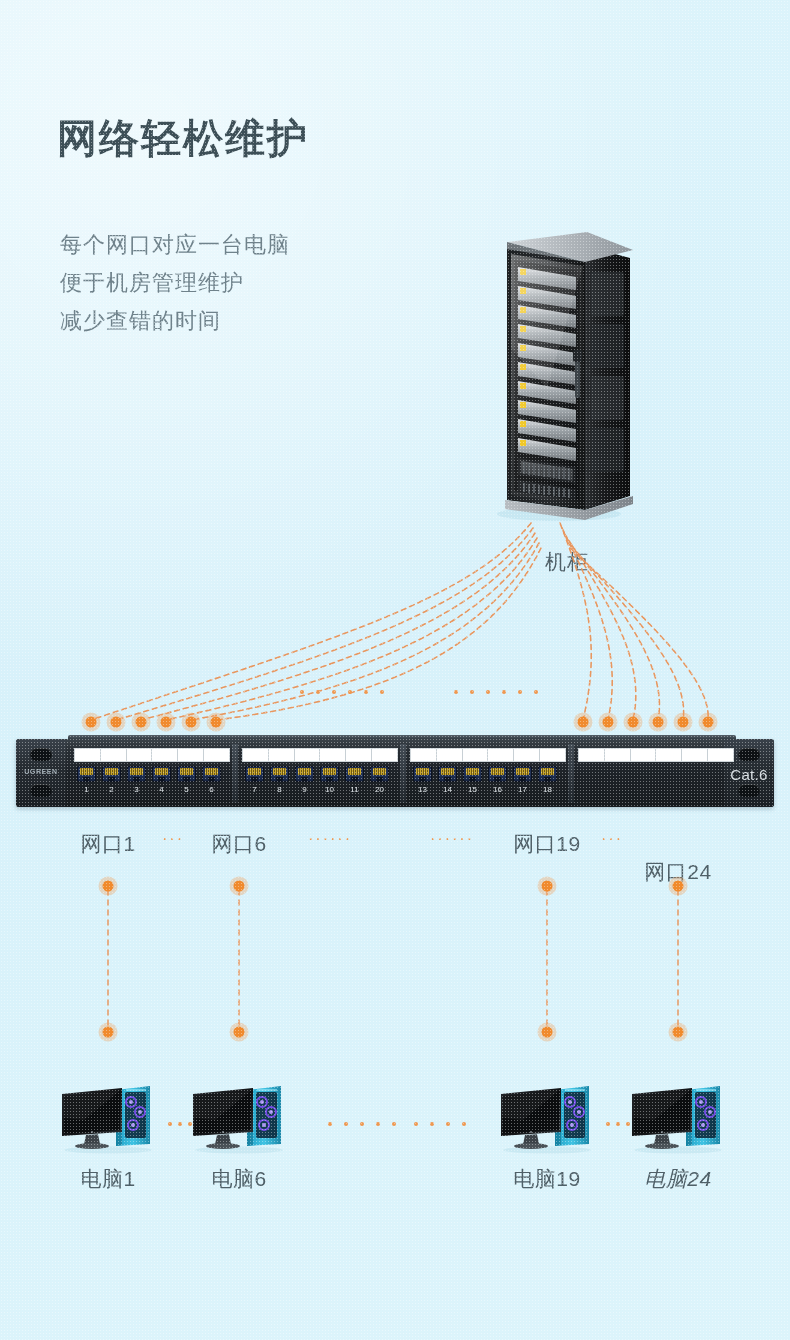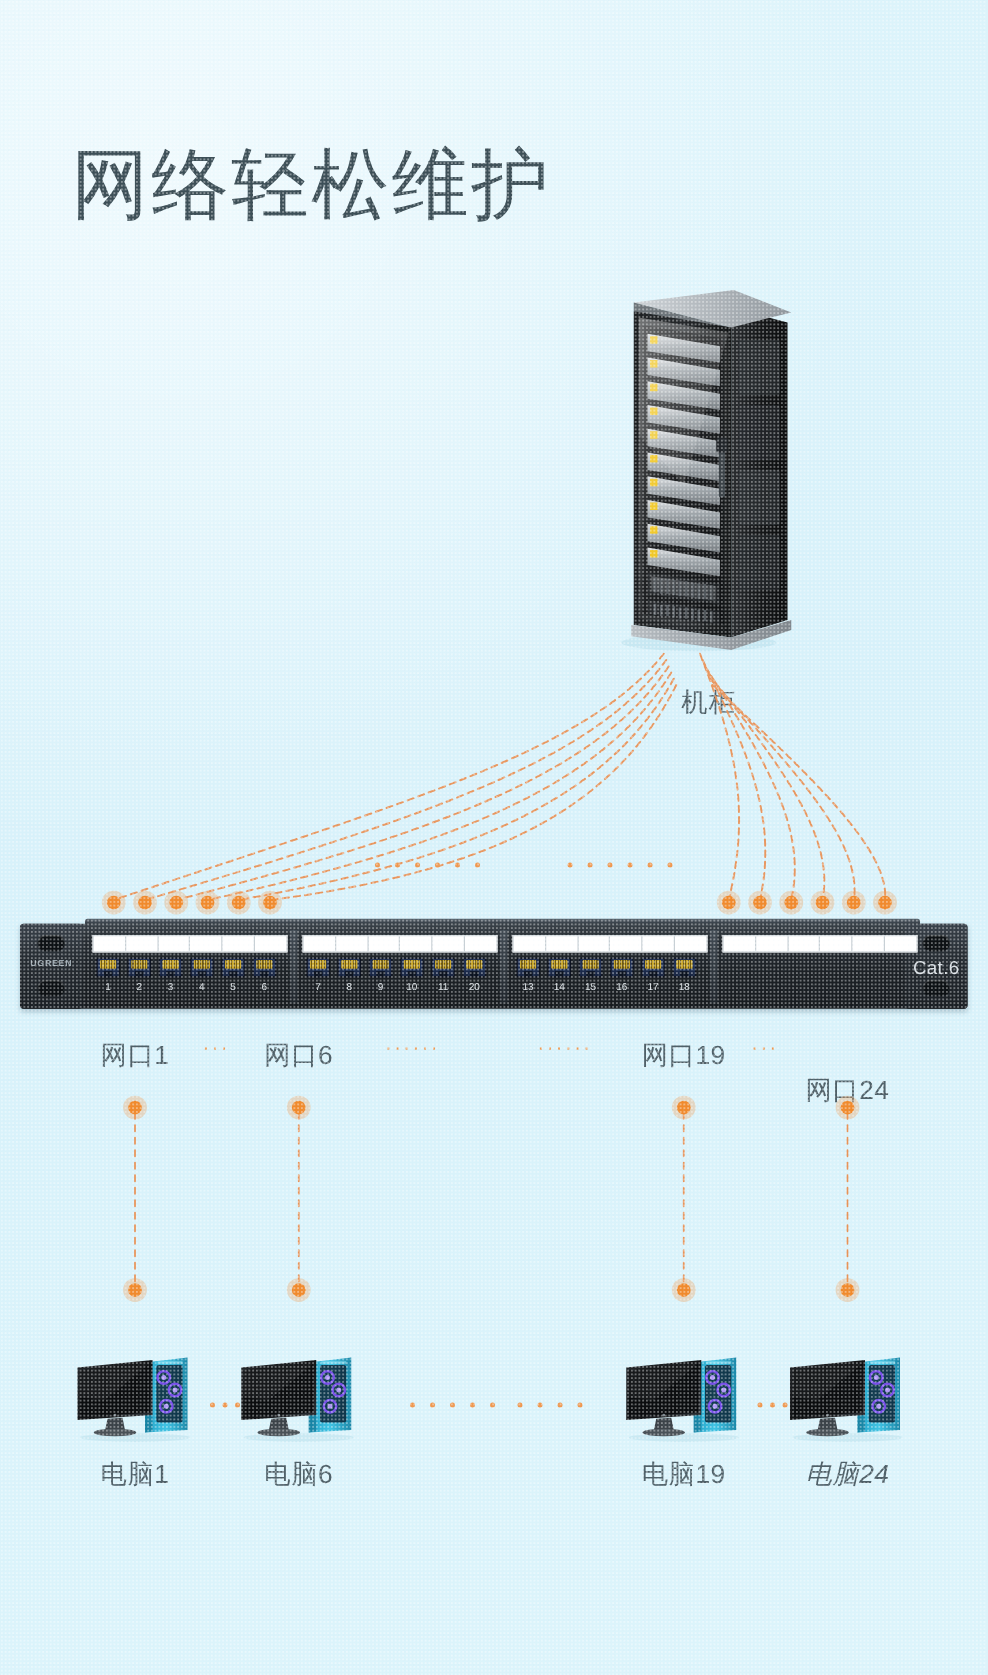--- a/index.html
+++ b/index.html
@@ -22,21 +22,21 @@
     background-image:
       radial-gradient(rgba(255,255,255,.75) .6px, transparent .7px),
       radial-gradient(rgba(180,225,240,.45) .6px, transparent .7px);
     background-size:3px 3px,4px 4px;
     background-position:0 0,1px 2px;
   }
 
   
   .headline{
     position:absolute;left:57px;top:118px;
-    font-size:62px;line-height:1;font-weight:normal;
+    font-size:40px;line-height:1;font-weight:bold;
     color:#3d4f57;letter-spacing:2px;
     white-space:nowrap;
   }
   .sublines{
     position:absolute;left:60px;top:226px;
     font-size:22px;line-height:38px;color:#6f828b;
     letter-spacing:1px;
   }
   .sublines div{white-space:nowrap;}
 
@@ -153,20 +153,25 @@
     position:absolute;font-size:21px;color:#4f6068;
     transform:translateX(-50%);white-space:nowrap;letter-spacing:.5px;
   }
 </style>
 </head>
 <body>
 
 <div id="page">
 
   <div class="headline">网络轻松维护</div>
+  <div class="sublines">
+    <div>每个网口对应一台电脑</div>
+    <div>便于机房管理维护</div>
+    <div>减少查错的时间</div>
+  </div>
 
   <div id="rack-wrap">
     <svg width="160" height="300" viewBox="0 0 160 300">
       <defs>
         <linearGradient id="gTop" x1="0" y1="0" x2="1" y2="0">
           <stop offset="0" stop-color="#cfd4d8"></stop>
             <stop offset="1" stop-color="#8e959b"></stop>
         </linearGradient>
         <linearGradient id="gSide" x1="0" y1="0" x2="1" y2="0">
           <stop offset="0" stop-color="#2a2d30"></stop>

